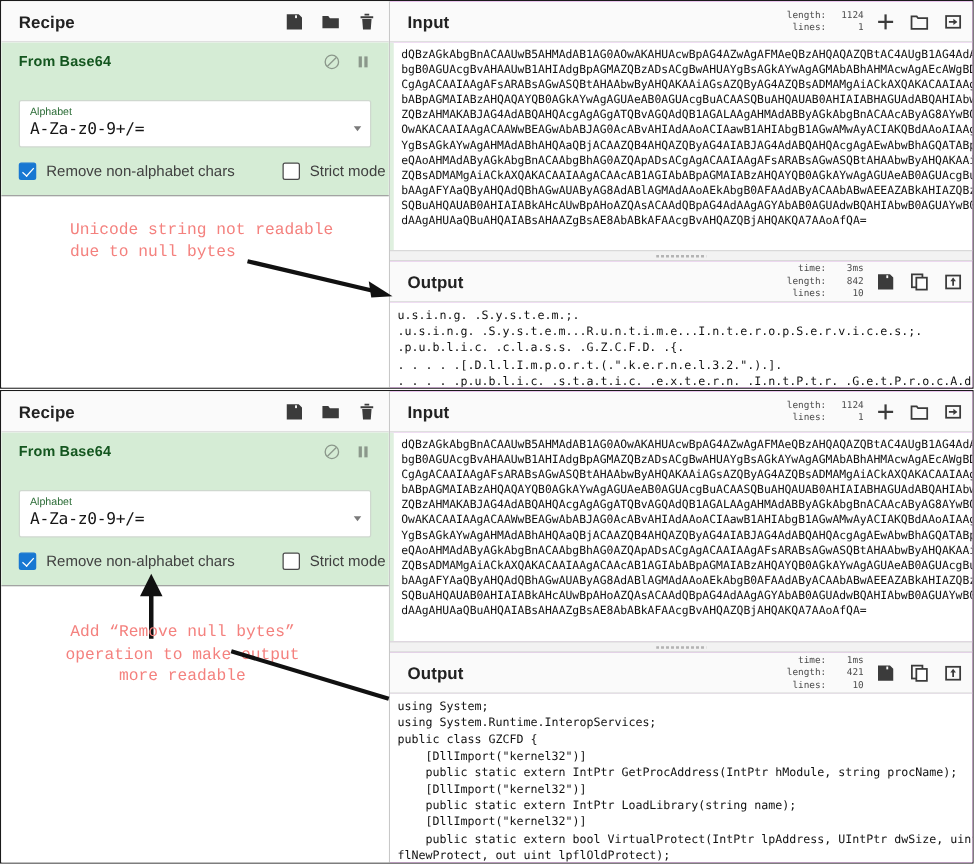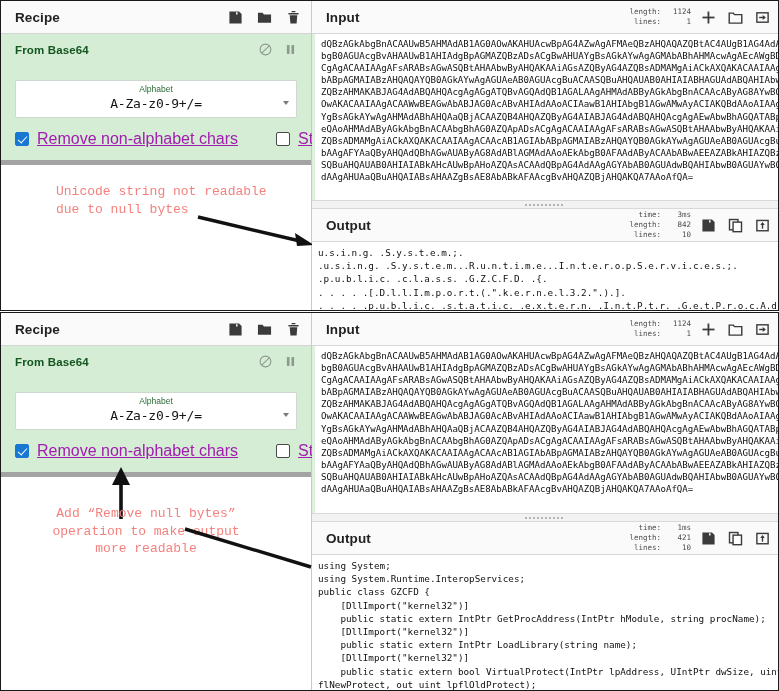--- a/index.html
+++ b/index.html
@@ -25,21 +25,21 @@
     padding: 0 10px 0 14px; background: #fafafa; border-bottom: 1px solid #d6d6d6;
   }
   .pane-title { font-size: 13.5px; font-weight: bold; color: #222; letter-spacing: .1px; }
   .pane-title-spacer { flex: 1 1 auto; }
   .titlebar-icons { display: flex; align-items: center; gap: 14px; }
   .tb-ico { width: 15px; height: 15px; display: block; cursor: pointer; }
   .tb-ico svg { display:block; width:100%; height:100%; fill:#3b3b3b; }
 
   .recipe-list { flex: 1 1 auto; background: #fff; }
   .op {
-    background: #d5ecd5; border-bottom: 5px solid #a3a3a3; position: relative; text-align: center;
+    background: #d5ecd5; border-bottom: 1px solid #a3a3a3; position: relative;
   }
   .op-head { display: flex; align-items: center; padding: 9px 10px 8px 14px; }
   .op-name { font-size: 11.5px; font-weight: bold; color: #14561f; letter-spacing: .15px; }
   .op-head-spacer { flex: 1 1 auto; }
   .op-icons { display: flex; align-items: center; gap: 12px; padding-right: 4px; }
   .op-ico { width: 13px; height: 13px; display: block; opacity: .45; cursor: pointer; }
   .op-ico svg { display:block; width:100%; height:100%; }
   .op-body { padding: 16px 14px 12px 14px; }
 
   .field-wrap {
@@ -60,21 +60,21 @@
   .args-row { display: flex; align-items: center; margin-top: 12px; }
   .arg-check { display: flex; align-items: center; cursor: pointer; }
   .arg-check:last-child { margin-left: 38px; }
   .cb { width: 14px; height: 14px; border-radius: 2px; flex: 0 0 14px; position: relative; }
   .cb.on { background: #1877d2; border: 1px solid #1877d2; }
   .cb.off { background: #fff; border: 1.6px solid #4a4a4a; }
   .cb.on::after {
     content: ""; position: absolute; left: 4px; top: 1px; width: 4px; height: 8px;
     border: solid #fff; border-width: 0 1.8px 1.8px 0; transform: rotate(42deg);
   }
-  .arg-label { font-size: 16px; color: #a21caf; margin-left: 8px; white-space: nowrap; text-decoration: underline; }
+  .arg-label { font-size: 12px; color: #404040; margin-left: 8px; white-space: nowrap; }
 
   
   .annot-area { position: relative; flex: 1 1 auto; background: #fff; }
   .annot-text {
     position: absolute; color: #f4817e; font-size: 13px; line-height: 1.35;
     font-family: Liberation Mono, monospace;
   }
   #annot-top  { left: 55px; top: 18px; width: 215px; }
   #annot-bot  { left: 50px; top: 28px; width: 190px; text-align: center; }
 

